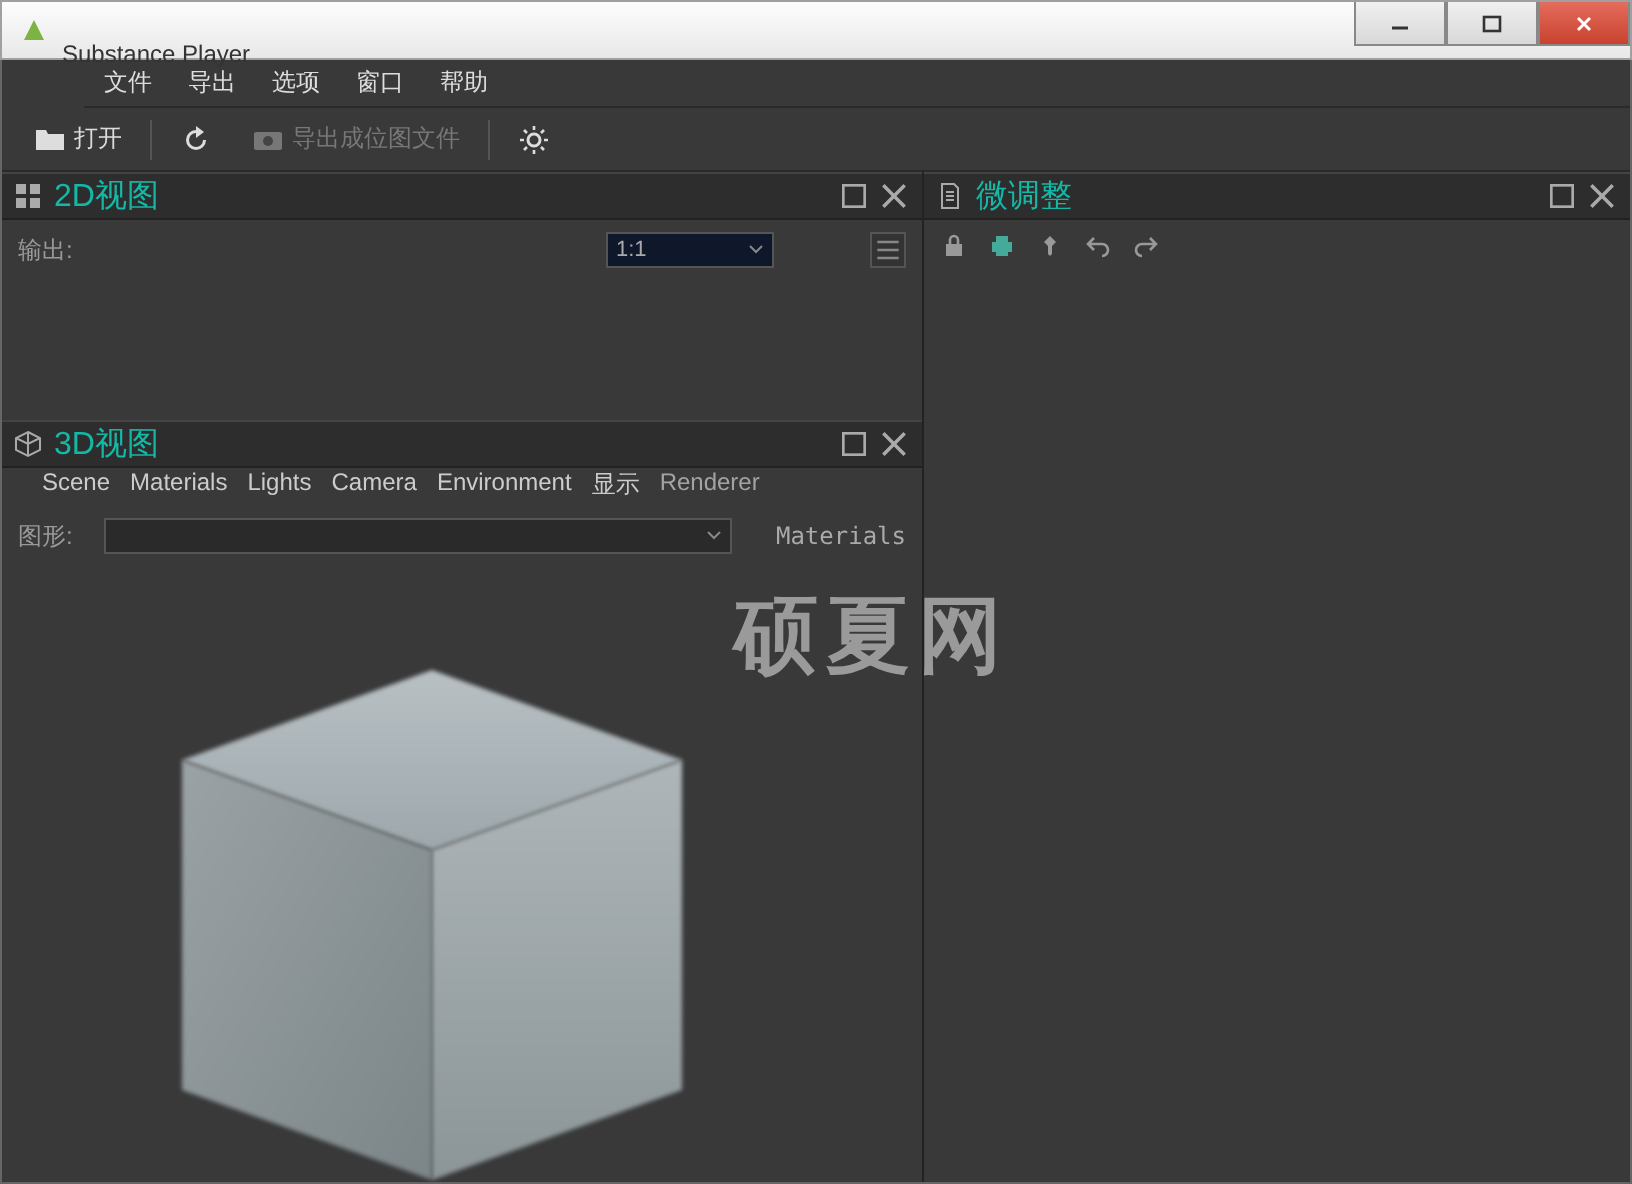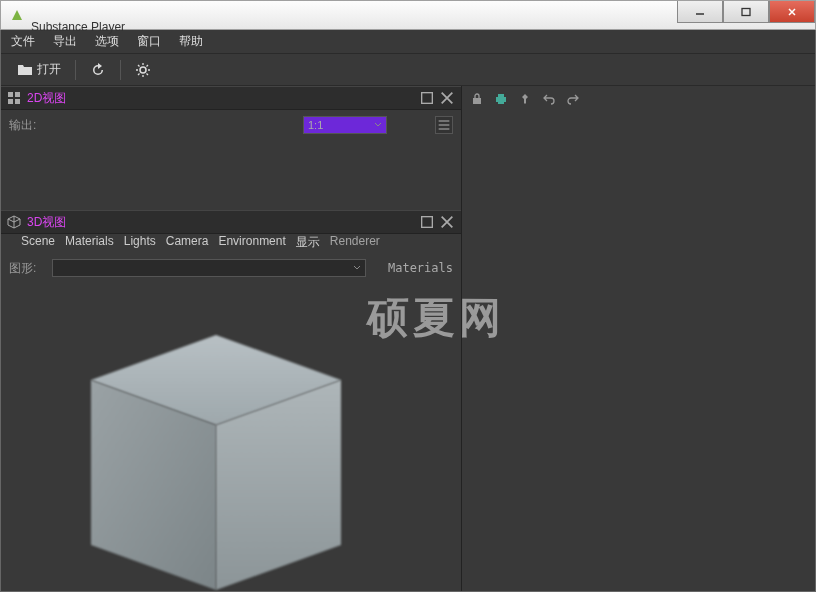--- a/index.html
+++ b/index.html
@@ -5,39 +5,39 @@
 * { margin:0; padding:0; box-sizing:border-box; font-family:"Microsoft YaHei",Arial,sans-serif; }
 body { width:816px; height:592px; overflow:hidden; background:#fff; }
 .titlebar { height:30px; background:linear-gradient(#fdfdfd,#e8e8e8); border:1px solid #a0a0a0; display:flex; align-items:center; padding-left:8px; position:relative; }
 .titlebar .logo { width:16px; height:16px; margin-right:6px; }
 .titlebar .title { font-size:12px; color:#333;margin-top:24px; }
 .winbtns { position:absolute; right:0; top:0; display:flex; }
 .winbtn { width:46px; height:22px; display:flex; align-items:center; justify-content:center; border:1px solid #888; border-top:none; background:linear-gradient(#f0f0f0,#d8d8d8); cursor:pointer; }
 .winbtn.close { background:linear-gradient(#e56c5c,#c8422f); }
 .winbtn svg { width:12px; height:10px; }
 .app { height:562px; background:#393939; display:flex; flex-direction:column; border:1px solid #666; border-top:none; }
-.menubar { height:24px; background:#393939; display:flex; align-items:center; padding:0 10px; gap:18px; border-bottom:1px solid #2a2a2a; }
+.menubar { height:24px; background:#393939; display:flex; align-items:center; padding:0 10px; gap:18px; border-bottom:1px solid #2a2a2a;margin-left:41px; }
 .menuitem { color:#ddd; font-size:12px; cursor:pointer; }
 .toolbar { height:32px; background:#393939; display:flex; align-items:center; padding:0 10px; gap:8px; border-bottom:1px solid #2a2a2a; }
 .tbtn { display:flex; align-items:center; gap:4px; color:#ddd; font-size:12px; padding:3px 6px; cursor:pointer; }
 .tbtn.disabled { color:#777; }
 .tbtn svg { width:16px; height:16px; }
 .sep { width:1px; height:20px; background:#555; }
 .content { flex:1; display:flex; }
 .leftcol { width:461px; display:flex; flex-direction:column; border-right:1px solid #222; }
 .rightcol { flex:1; display:flex; flex-direction:column; }
-.panelhead { height:24px; background:#2d2d2d; display:flex; align-items:center; padding:0 6px; color:#d946ef; font-size:12px; border-top:1px solid #444; border-bottom:1px solid #222; }
+.panelhead { height:24px; background:#2d2d2d; display:flex; align-items:center; padding:0 6px; color:#14b8a6; font-size:16px; border-top:1px solid #444; border-bottom:1px solid #222; }
 .panelhead .picon { width:14px; height:14px; margin-right:6px; }
 .panelhead .spacer { flex:1; }
 .panelhead .pbtn { width:16px; height:16px; display:flex; align-items:center; justify-content:center; cursor:pointer; margin-left:4px; }
 .panel2d { height:100px; background:#393939; padding:6px 8px; }
 .row1 { display:flex; align-items:center;gap:44px; }
 .lbl { color:#999; font-size:12px; }
 .row1 .spacer { flex:1; }
-.select { width:84px; height:18px; background:#6d28d9; border:1px solid #555; color:#aaa; font-size:11px; padding:0 4px; display:flex; align-items:center; justify-content:space-between; cursor:pointer; }
+.select { width:84px; height:18px; background:#0f172a; border:1px solid #555; color:#aaa; font-size:11px; padding:0 4px; display:flex; align-items:center; justify-content:space-between; cursor:pointer; }
 .iconbtn { width:18px; height:18px; display:flex; align-items:center; justify-content:center; background:#333; border:1px solid #555; margin-left:4px; cursor:pointer; }
 .panel3d-head2 { height:22px; background:#393939; display:flex; padding:0 20px; gap:10px; font-size:12px; }
 .panel3d-head2 span { color:#ccc; cursor:pointer; }
 .panel3d-head2 span.disabled { color:#a3a3a3; }
 .row-shape { height:24px; background:#393939; display:flex; align-items:center; padding:0 8px; gap:16px; font-size:12px; }
 .row-shape .sselect { flex:1; height:18px; background:#2a2a2a; border:1px solid #555; display:flex; align-items:center; justify-content:flex-end; padding:0 4px; cursor:pointer; }
 .row-shape .mlabel { color:#aaa; font-family:monospace; margin-left:6px; }
 .viewport { flex:1; background:#393939; position:relative; overflow:hidden; }
 .cube { position:absolute; left:50px; top:40px; width:300px; height:280px; }
 .wm { position:absolute; left:320px; top:290px; text-align:center; color:#888; pointer-events:none;margin-left:47px; }
@@ -86,20 +86,27 @@
       <svg viewBox="0 0 16 16">
           <path d="M1 3h5l1 2h8v8H1z" fill="#ddd"></path>
         </svg>
       <span>打开</span>
     </div>
     <div class="sep"></div>
     <div class="tbtn">
       <svg viewBox="0 0 16 16">
           <path d="M8 3a5 5 0 1 0 5 5h-1.5A3.5 3.5 0 1 1 8 4.5V7l4-3-4-3z" fill="#ddd"></path>
         </svg>
+    </div>
+    <div class="tbtn disabled">
+      <svg viewBox="0 0 16 16">
+          <rect x="1" y="4" width="14" height="9" rx="1" fill="#777"></rect>
+          <circle cx="8" cy="8.5" r="2.5" fill="#444"></circle>
+        </svg>
+      <span>导出成位图文件</span>
     </div>
     <div class="sep"></div>
     <div class="tbtn">
       <svg viewBox="0 0 16 16">
           <circle cx="8" cy="8" r="3" fill="none" stroke="#ddd" stroke-width="1.5"></circle>
           <path d="M8 1v2M8 13v2M1 8h2M13 8h2M3 3l1.5 1.5M11.5 11.5L13 13M13 3l-1.5 1.5M4.5 11.5L3 13" stroke="#ddd" stroke-width="1.3"></path>
         </svg>
     </div>
   </div>
 
@@ -195,20 +202,38 @@
               </linearGradient>
           </defs>
           <polygon points="40,60 165,15 290,60 165,105" fill="url(#gtop)" filter="blur(1px)"></polygon>
           <polygon points="40,60 165,105 165,270 40,225" fill="url(#gleft)" filter="blur(1px)"></polygon>
           <polygon points="165,105 290,60 290,225 165,270" fill="url(#gright)" filter="blur(1px)"></polygon>
         </svg>
       </div>
     </div>
 
     <div class="rightcol">
+      <div class="panelhead">
+        <svg class="picon" viewBox="0 0 14 14">
+            <path d="M3 1h6l2 2v10H3z" fill="none" stroke="#aaa"></path>
+            <path d="M5 5h4M5 7h4M5 9h4" stroke="#aaa"></path>
+          </svg>
+        <span>微调整</span>
+        <div class="spacer"></div>
+        <div class="pbtn">
+            <svg viewBox="0 0 12 12">
+              <rect x="2" y="2" width="8" height="8" fill="none" stroke="#aaa"></rect>
+            </svg>
+          </div>
+        <div class="pbtn">
+            <svg viewBox="0 0 12 12">
+              <path d="M2 2l8 8M10 2l-8 8" stroke="#aaa" stroke-width="1.3"></path>
+            </svg>
+          </div>
+      </div>
       <div class="rtool">
         <svg viewBox="0 0 14 14">
             <rect x="3" y="6" width="8" height="6" fill="#999"></rect>
             <path d="M5 6V4a2 2 0 0 1 4 0v2" fill="none" stroke="#999" stroke-width="1.3"></path>
           </svg>
         <svg viewBox="0 0 14 14">
             <rect x="2" y="5" width="10" height="5" fill="#4a9"></rect>
             <rect x="4" y="2" width="6" height="3" fill="#4a9"></rect>
             <rect x="4" y="9" width="6" height="3" fill="#4a9"></rect>
           </svg>

